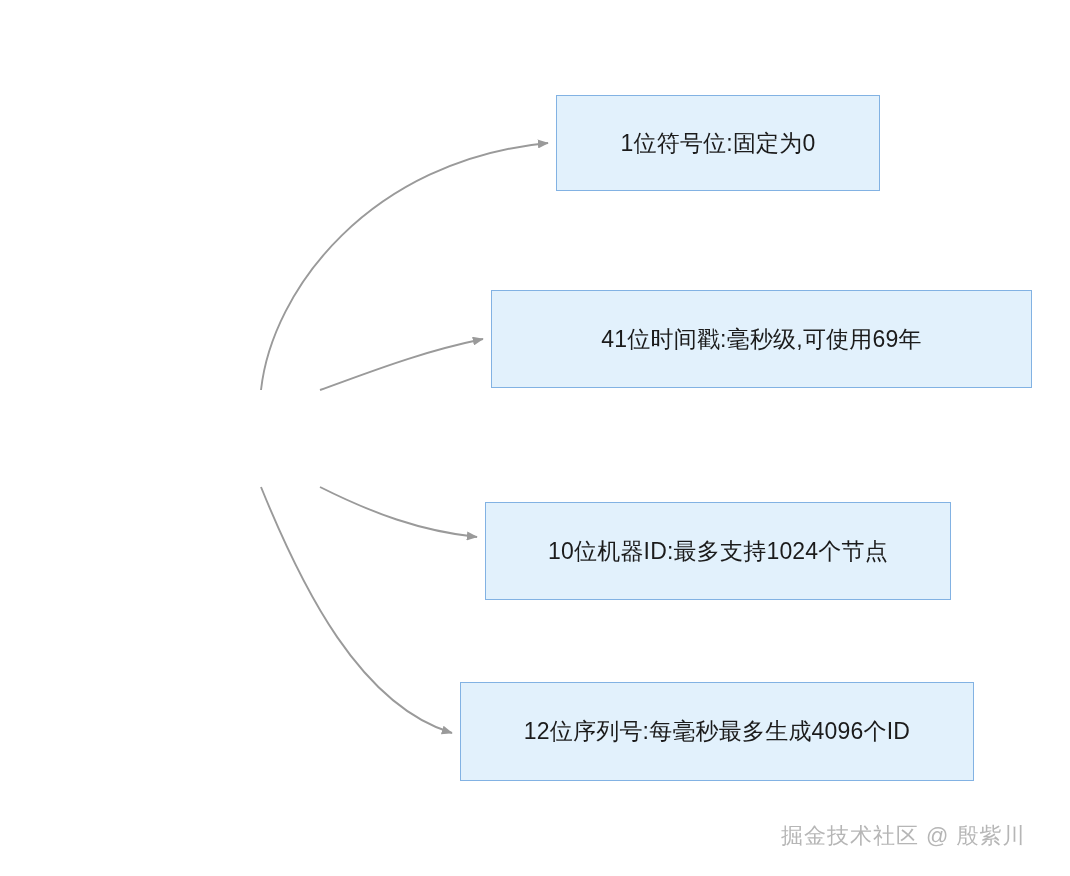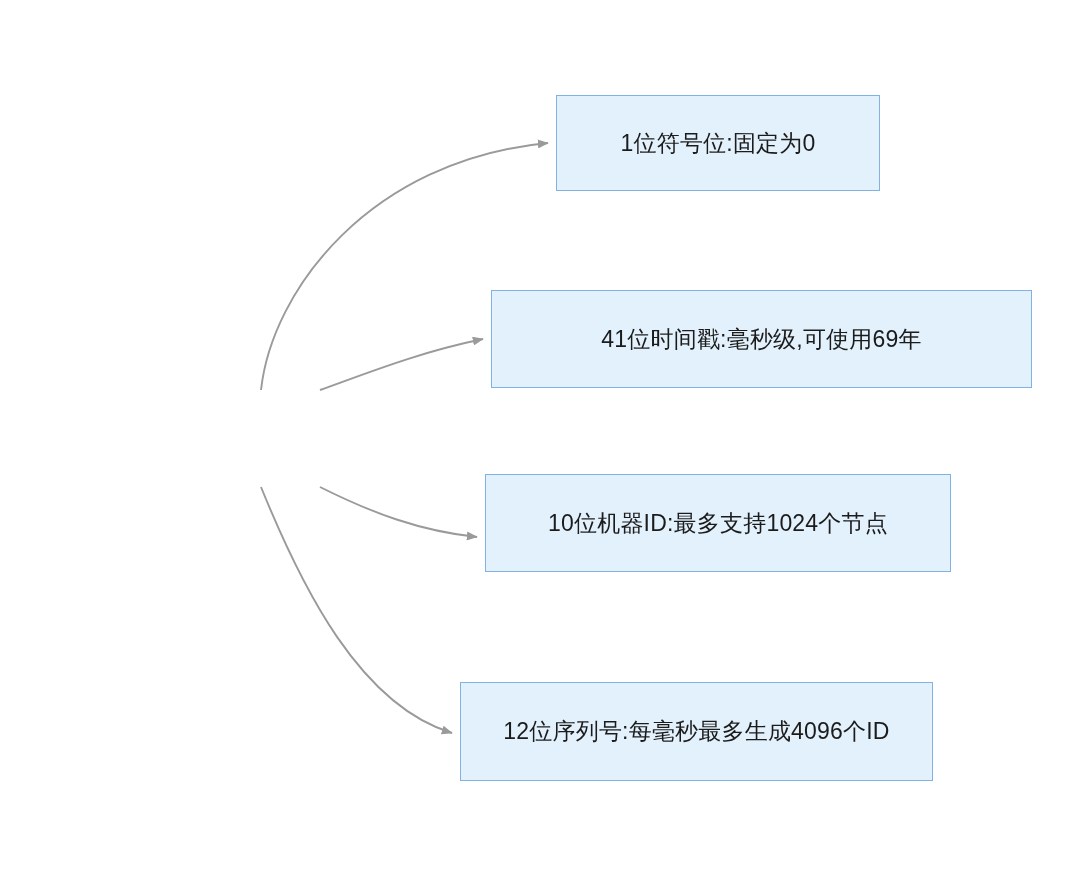--- a/index.html
+++ b/index.html
@@ -56,28 +56,28 @@
     height: 96px;
   }
   #node-timestamp {
     left: 491px;
     top: 290px;
     width: 541px;
     height: 98px;
   }
   #node-machine {
     left: 485px;
-    top: 474px;
+    top: 502px;
     width: 466px;
     height: 98px;
   }
   #node-sequence {
     left: 460px;
     top: 682px;
-    width: 473px;
+    width: 514px;
     height: 99px;
   }
   #watermark {
     position: absolute;
     left: 781px;
     top: 821px;
     font-size: 22px;
     color: #b6b6b6;
     letter-spacing: 1px;
     white-space: nowrap;
@@ -114,14 +114,15 @@
   </div>
 
   <div class="node" id="node-machine">
     <span class="node-label">10位机器ID:最多支持1024个节点</span>
   </div>
 
   <div class="node" id="node-sequence">
     <span class="node-label">12位序列号:每毫秒最多生成4096个ID</span>
   </div>
 
+  <div id="watermark">掘金技术社区 @ 殷紫川</div>
 
 </div>
 
 </body></html>

